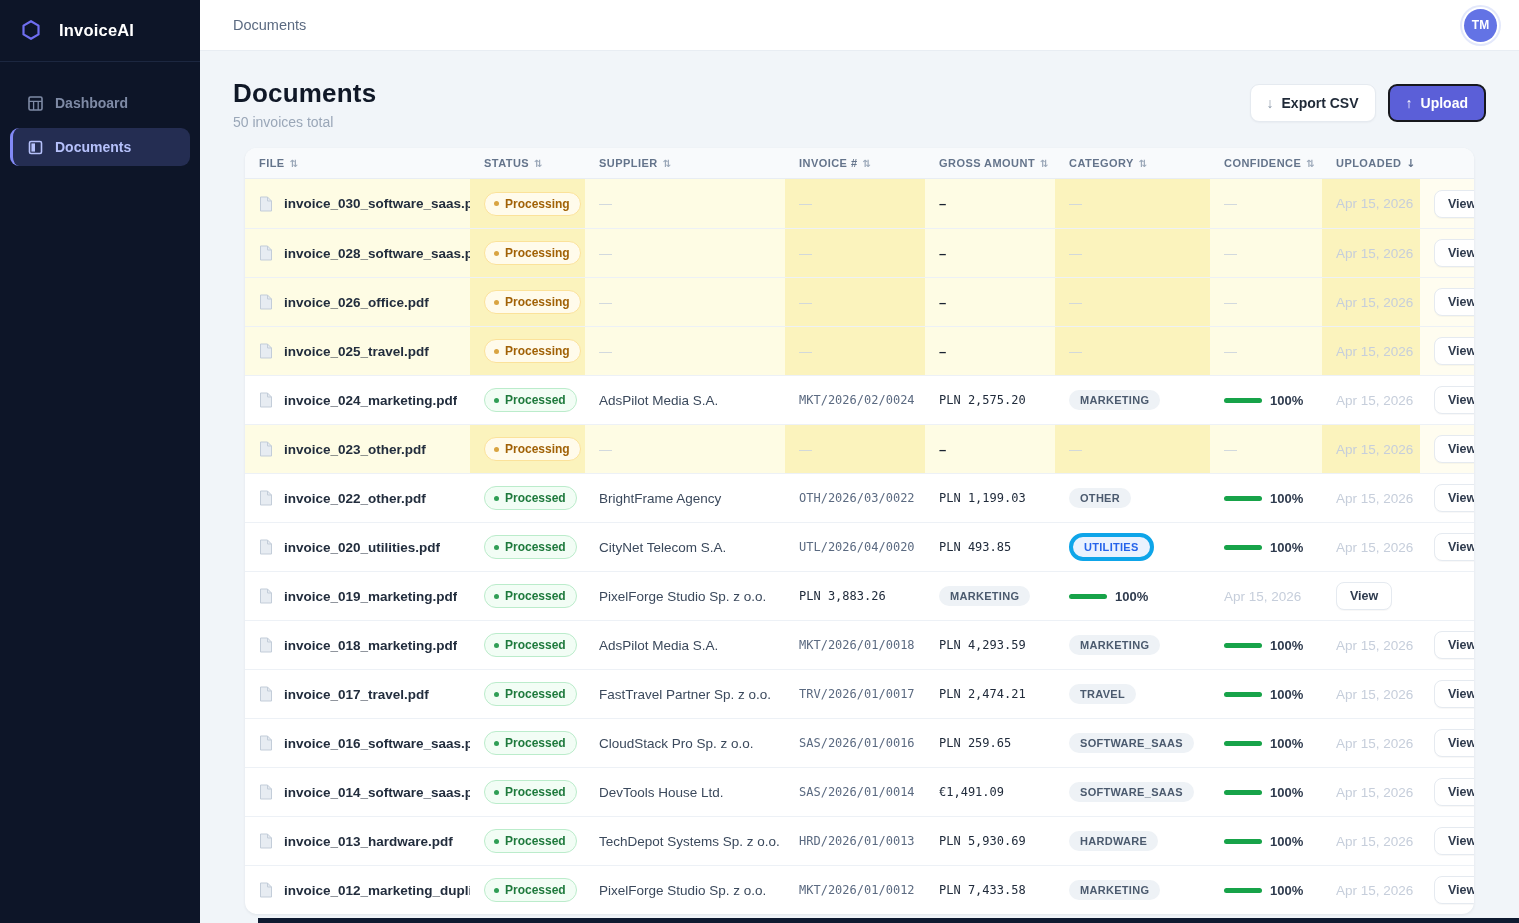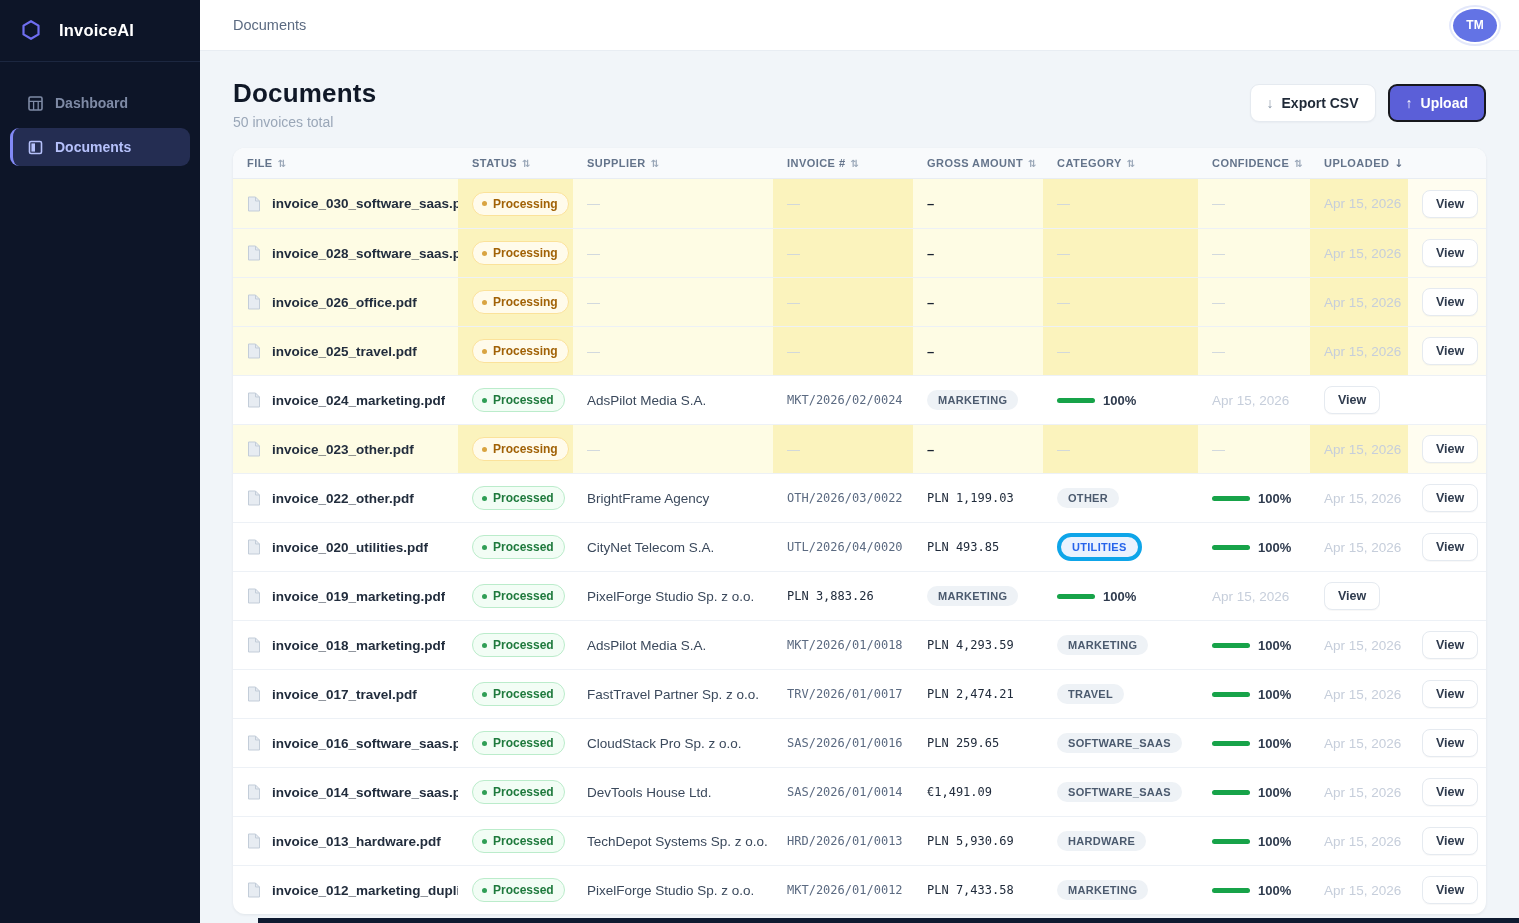--- a/index.html
+++ b/index.html
@@ -13,33 +13,33 @@
   .logo-text { color:#ffffff; font-weight:700; font-size:16.5px; letter-spacing:.2px; }
   .nav { padding:22px 10px; display:flex; flex-direction:column; gap:6px; }
   .nav-item { display:flex; align-items:center; gap:12px; padding:11px 14px; border-radius:9px; color:#7e8aa5; font-size:14px; font-weight:600; cursor:pointer; border-left:3px solid transparent; }
   .nav-item.active { background:#242d52; color:#b6c1fb; border-left:3px solid #8289f5; }
   .nav-item .ic { width:16px; height:16px; display:inline-flex; align-items:center; justify-content:center; }
 
   
   .main { flex:1; display:flex; flex-direction:column; height:100%; position:relative; }
   .topbar { height:51px; background:#ffffff; border-bottom:1px solid #e8edf3; display:flex; align-items:center; justify-content:space-between; padding:0 22px 0 33px; flex:0 0 51px; }
   .breadcrumb { color:#5b6a81; font-size:14.5px; }
-  .avatar { width:44px; height:33px; border-radius:50%; background:#6373e5; color:#fff; font-size:12px; font-weight:700; display:flex; align-items:center; justify-content:center; box-shadow:0 0 0 2px #ffffff, 0 0 0 4px #e3e8fb; cursor:pointer; }
+  .avatar { width:33px; height:33px; border-radius:50%; background:#6373e5; color:#fff; font-size:12px; font-weight:700; display:flex; align-items:center; justify-content:center; box-shadow:0 0 0 2px #ffffff, 0 0 0 4px #e3e8fb; cursor:pointer; }
 
   .page-head { display:flex; align-items:flex-start; justify-content:space-between; padding:27px 33px 18px 33px; }
   .page-title { font-size:26px; font-weight:700; color:#101827; letter-spacing:.2px; }
   .page-sub { font-size:14px; color:#9aa7b8; margin-top:5px; }
   .head-actions { display:flex; gap:12px; padding-top:6px; }
   .btn { display:inline-flex; align-items:center; gap:8px; border-radius:9px; font-size:14px; font-weight:600; cursor:pointer; line-height:1; }
   .btn-secondary { background:#ffffff; border:1px solid #e5eaf0; color:#1f2937; padding:11px 16px; box-shadow:0 1px 2px rgba(16,24,40,.04); }
   .btn-secondary .bicon { color:#8a97a8; font-weight:400; }
   .btn-primary { background:#5b5fd8; border:2px solid #17181d; color:#ffffff; padding:10px 16px; font-weight:700; }
 
   
-  .card { margin:0 33px; background:#ffffff; border-radius:12px; box-shadow:0 1px 3px rgba(16,24,40,.07); overflow:hidden; }
+  .card { margin:0 45px; background:#ffffff; border-radius:12px; box-shadow:0 1px 3px rgba(16,24,40,.07); overflow:hidden; }
   .tgrid { display:grid; grid-template-columns:225px 115px 200px 140px 130px 155px 112px 98px 1fr; align-items:center; }
   .thead { background:#f8fafc; border-bottom:1px solid #e8edf3; height:31px; }
   .th { font-size:11px; font-weight:700; color:#64748b; letter-spacing:.45px; text-transform:uppercase; display:flex; align-items:center; gap:5px; padding-left:14px; cursor:pointer; white-space:nowrap; }
   .sort-glyph { color:#9aa7b8; font-size:10px; font-family:"DejaVu Sans",sans-serif; }
   .sort-glyph.desc { color:#64748b; font-size:11px; }
 
   .trow { height:49px; border-top:1px solid #edf1f6; }
   .trow:first-child { border-top:none; }
   .cell { height:100%; display:flex; align-items:center; padding-left:14px; overflow:hidden; white-space:nowrap; }
   .row-processing .cell:nth-child(odd)  { background:#fefce4; }
@@ -340,20 +340,23 @@
         <span>Processed</span>
       </span>
     </div>
     <div class="cell">
             <span class="supplier">AdsPilot Media S.A.</span>
           </div>
     <div class="cell">
             <span class="mono">MKT/2026/02/0024</span>
           </div>
     <div class="cell">
+            <span class="mono amount">PLN 2,575.20</span>
+          </div>
+    <div class="cell">
             <span class="cat">MARKETING</span>
           </div>
     <div class="cell">
       <span class="confwrap">
         <span class="confbar"></span>
         <span class="conftext">100%</span>
       </span>
     </div>
     <div class="cell">
             <span class="uploaded">Apr 15, 2026</span>

